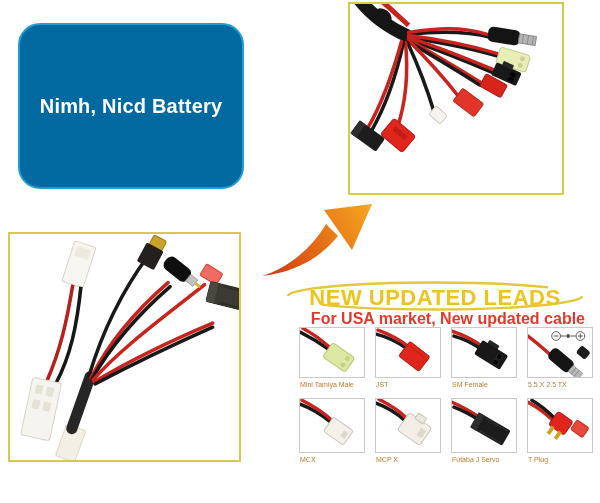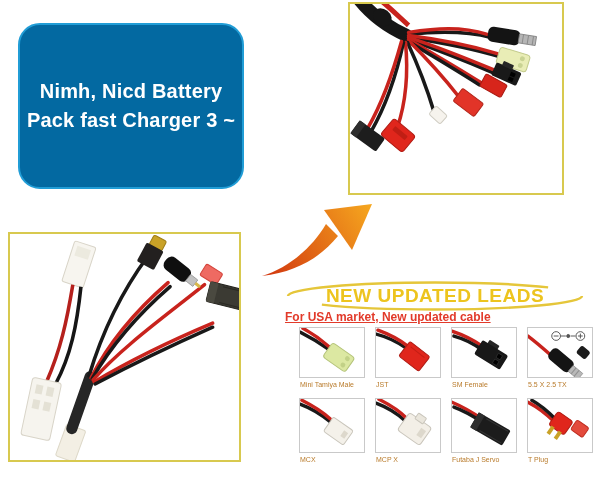--- a/index.html
+++ b/index.html
@@ -24,25 +24,25 @@
   .photo-bl { left:8px;   top:232px; width:233px; height:230px; }
   .photo svg { width:100%; height:100%; display:block; }
 
   
   .arrow { position:absolute; left:260px; top:196px; width:118px; height:86px; }
 
   
   .banner-ellipse { position:absolute; left:285px; top:280px; width:300px; height:32px; }
   .banner-heading {
     position:absolute; left:285px; top:285px; width:300px; text-align:center;
-    font-size:19px; font-weight:bold; color:#edc41e; letter-spacing:.5px; white-space:nowrap;
+    font-size:22px; font-weight:bold; color:#edc41e; letter-spacing:.5px; white-space:nowrap;
   }
   .banner-subtitle {
-    position:absolute; left:285px; top:310px; width:300px; text-align:left;
-    font-size:12px; font-weight:bold; color:#e23a2a; white-space:nowrap;text-decoration:underline;
+    position:absolute; left:285px; top:310px; width:300px; text-align:right;
+    font-size:16px; font-weight:bold; color:#e23a2a; white-space:nowrap;
   }
 
   
   .grid-row { position:absolute; left:299px; display:flex; gap:10px; }
   .row-1 { top:327px; } .row-2 { top:398px; }
   .cell { width:66px; }
   .cell-img { border:1px solid #c9c9c9; background:#fff; overflow:hidden; }
   .row-1 .cell-img { height:51px; }
   .row-2 .cell-img { height:55px; }
   .cell-img svg { width:100%; height:100%; display:block; }
@@ -50,21 +50,20 @@
 
   
   .wr { stroke:#c8231d; stroke-width:3.5; fill:none; stroke-linecap:round; }
   .wb { stroke:#191919; stroke-width:3.5; fill:none; stroke-linecap:round; }
 </style>
 </head>
 <body>
 
 <div class="title-box">
   <div class="title-line">Nimh, Nicd Battery</div>
-  <div class="title-line">Pack fast Charger 3 ~</div>
 </div>
 
 <div class="photo photo-tr">
   <svg viewBox="0 0 210 187">
 
     <path d="M8,-6 C22,12 38,23 56,31" stroke="#161616" stroke-width="13" fill="none" stroke-linecap="round"></path>
     <ellipse cx="32" cy="13" rx="10" ry="8" fill="#161616" transform="rotate(38 32 13)"></ellipse>
     <path d="M30,-4 C40,4 49,13 58,21" stroke="#c8231d" stroke-width="5" fill="none"></path>
 
     <path class="wb" d="M58,30 C85,27 112,26 140,33"></path>

